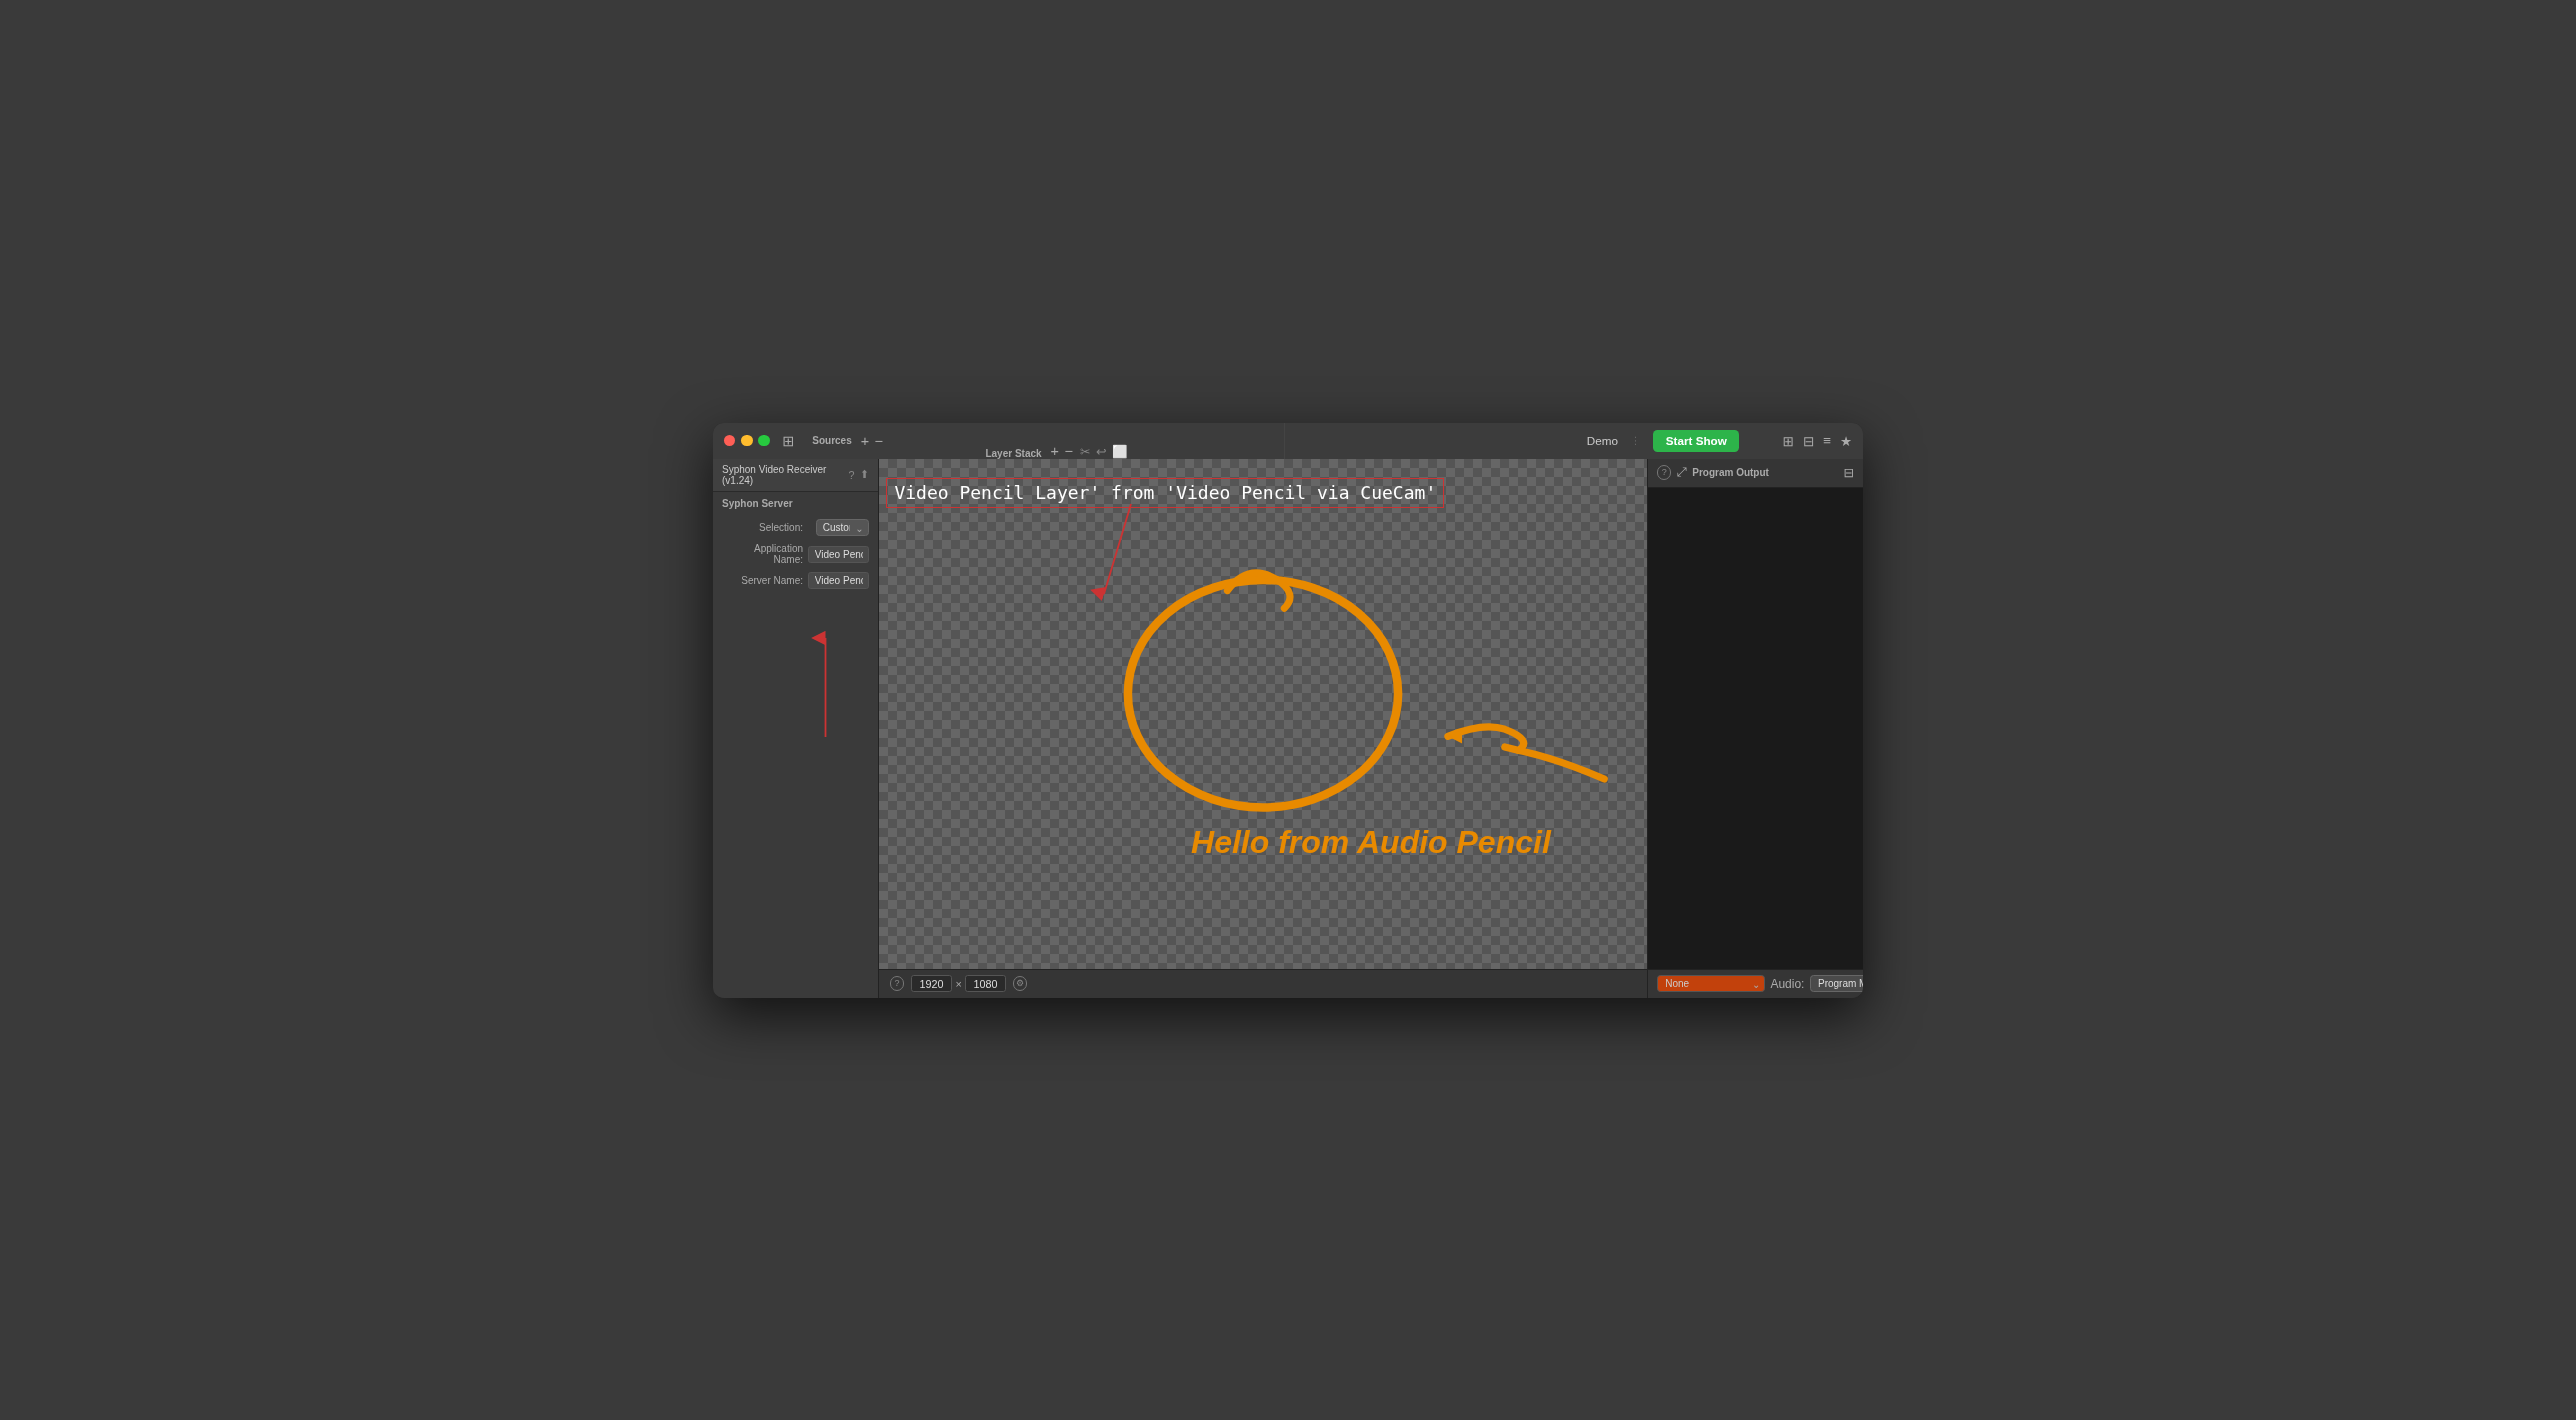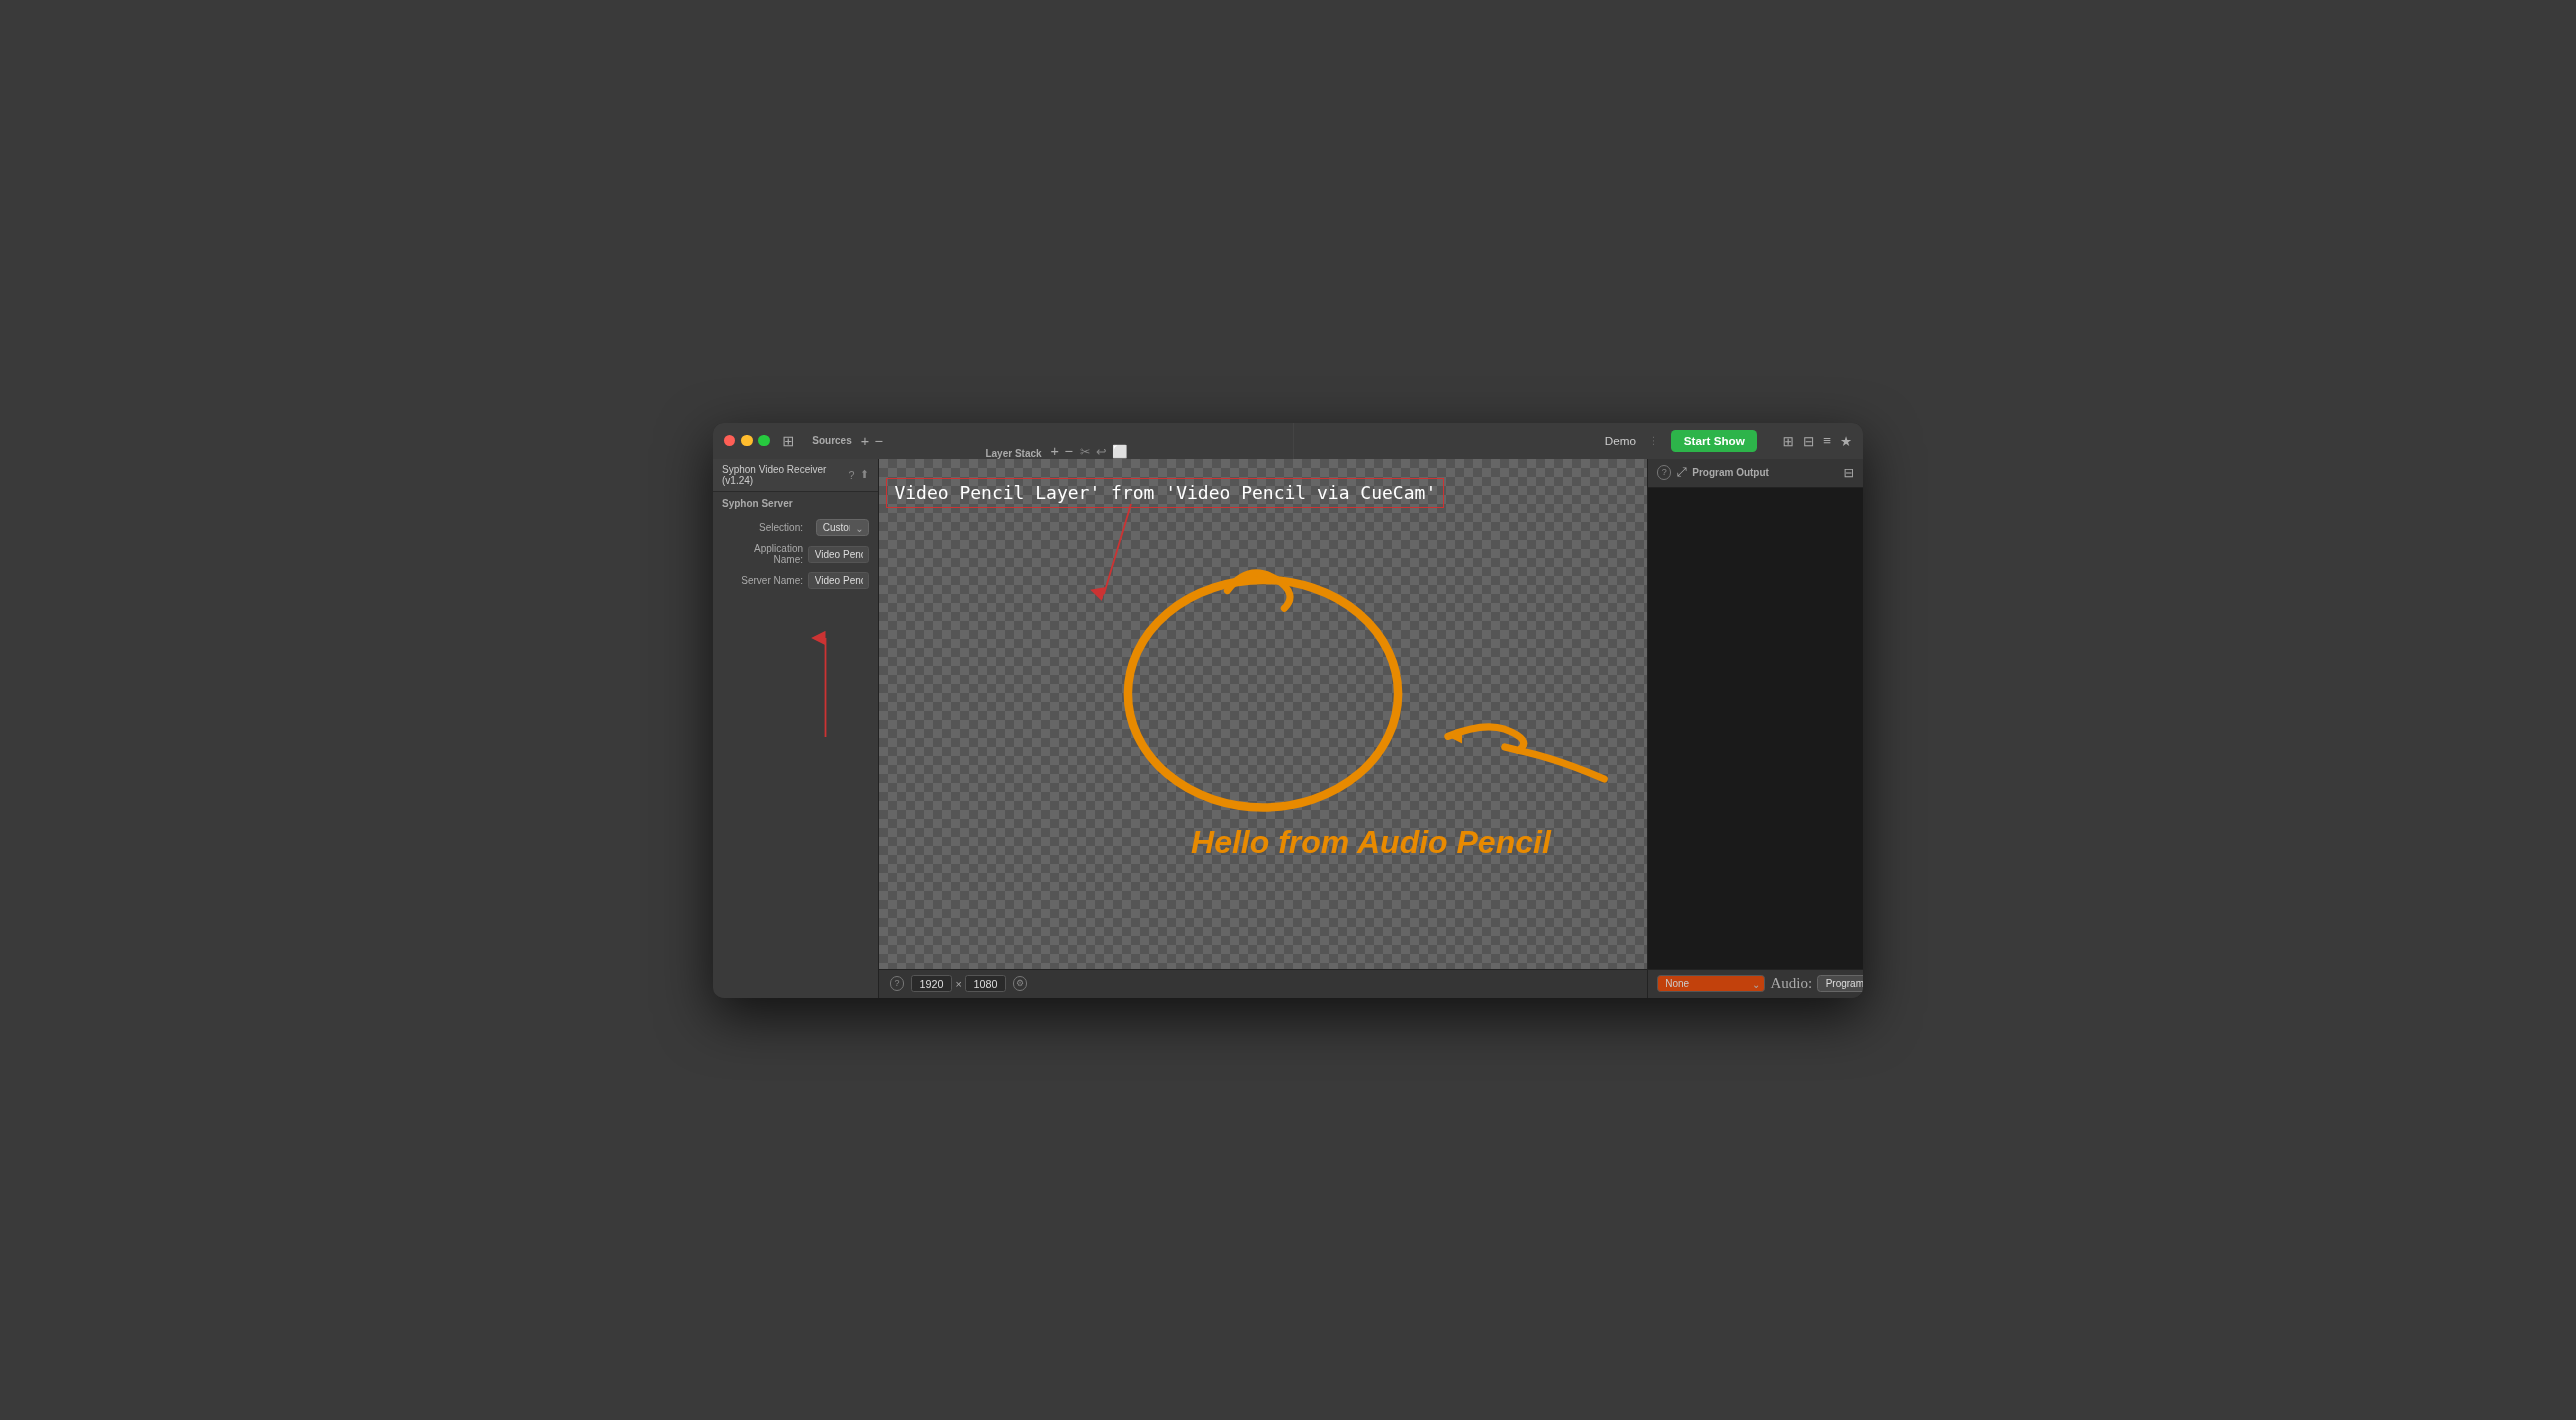--- a/index.html
+++ b/index.html
@@ -53,21 +53,21 @@
       font-size: 14.4px;
       margin-left: 5.4px;
     }
 
     .titlebar-spacer { flex: 1; }
 
     .titlebar-controls {
       display: flex;
       align-items: center;
       gap: 7.2px;
-      margin-right: 18px;
+      margin-right: 36px;
     }
 
     .titlebar-title {
       color: #ccc;
       font-size: 11.7px;
       font-weight: 500;
     }
 
     .start-show-btn {
       background: #2db44a;
@@ -342,24 +342,23 @@
       height: 29px;
       background: #353535;
       border-top: 0.9px solid #222;
       display: flex;
       align-items: center;
       padding: 0 9px;
       gap: 5.4px;
     }
 
     .audio-label {
-      font-size: 15px;
+      font-size: 12px;
       color: #aaa;
       margin-left: auto;
-      font-family: Liberation Serif, serif;
     }
 
     .audio-select-wrapper {
       position: relative;
     }
     .audio-select {
       background: #4a4a4a;
       border: 0.9px solid #666;
       border-radius: 3.6px;
       color: #ddd;

